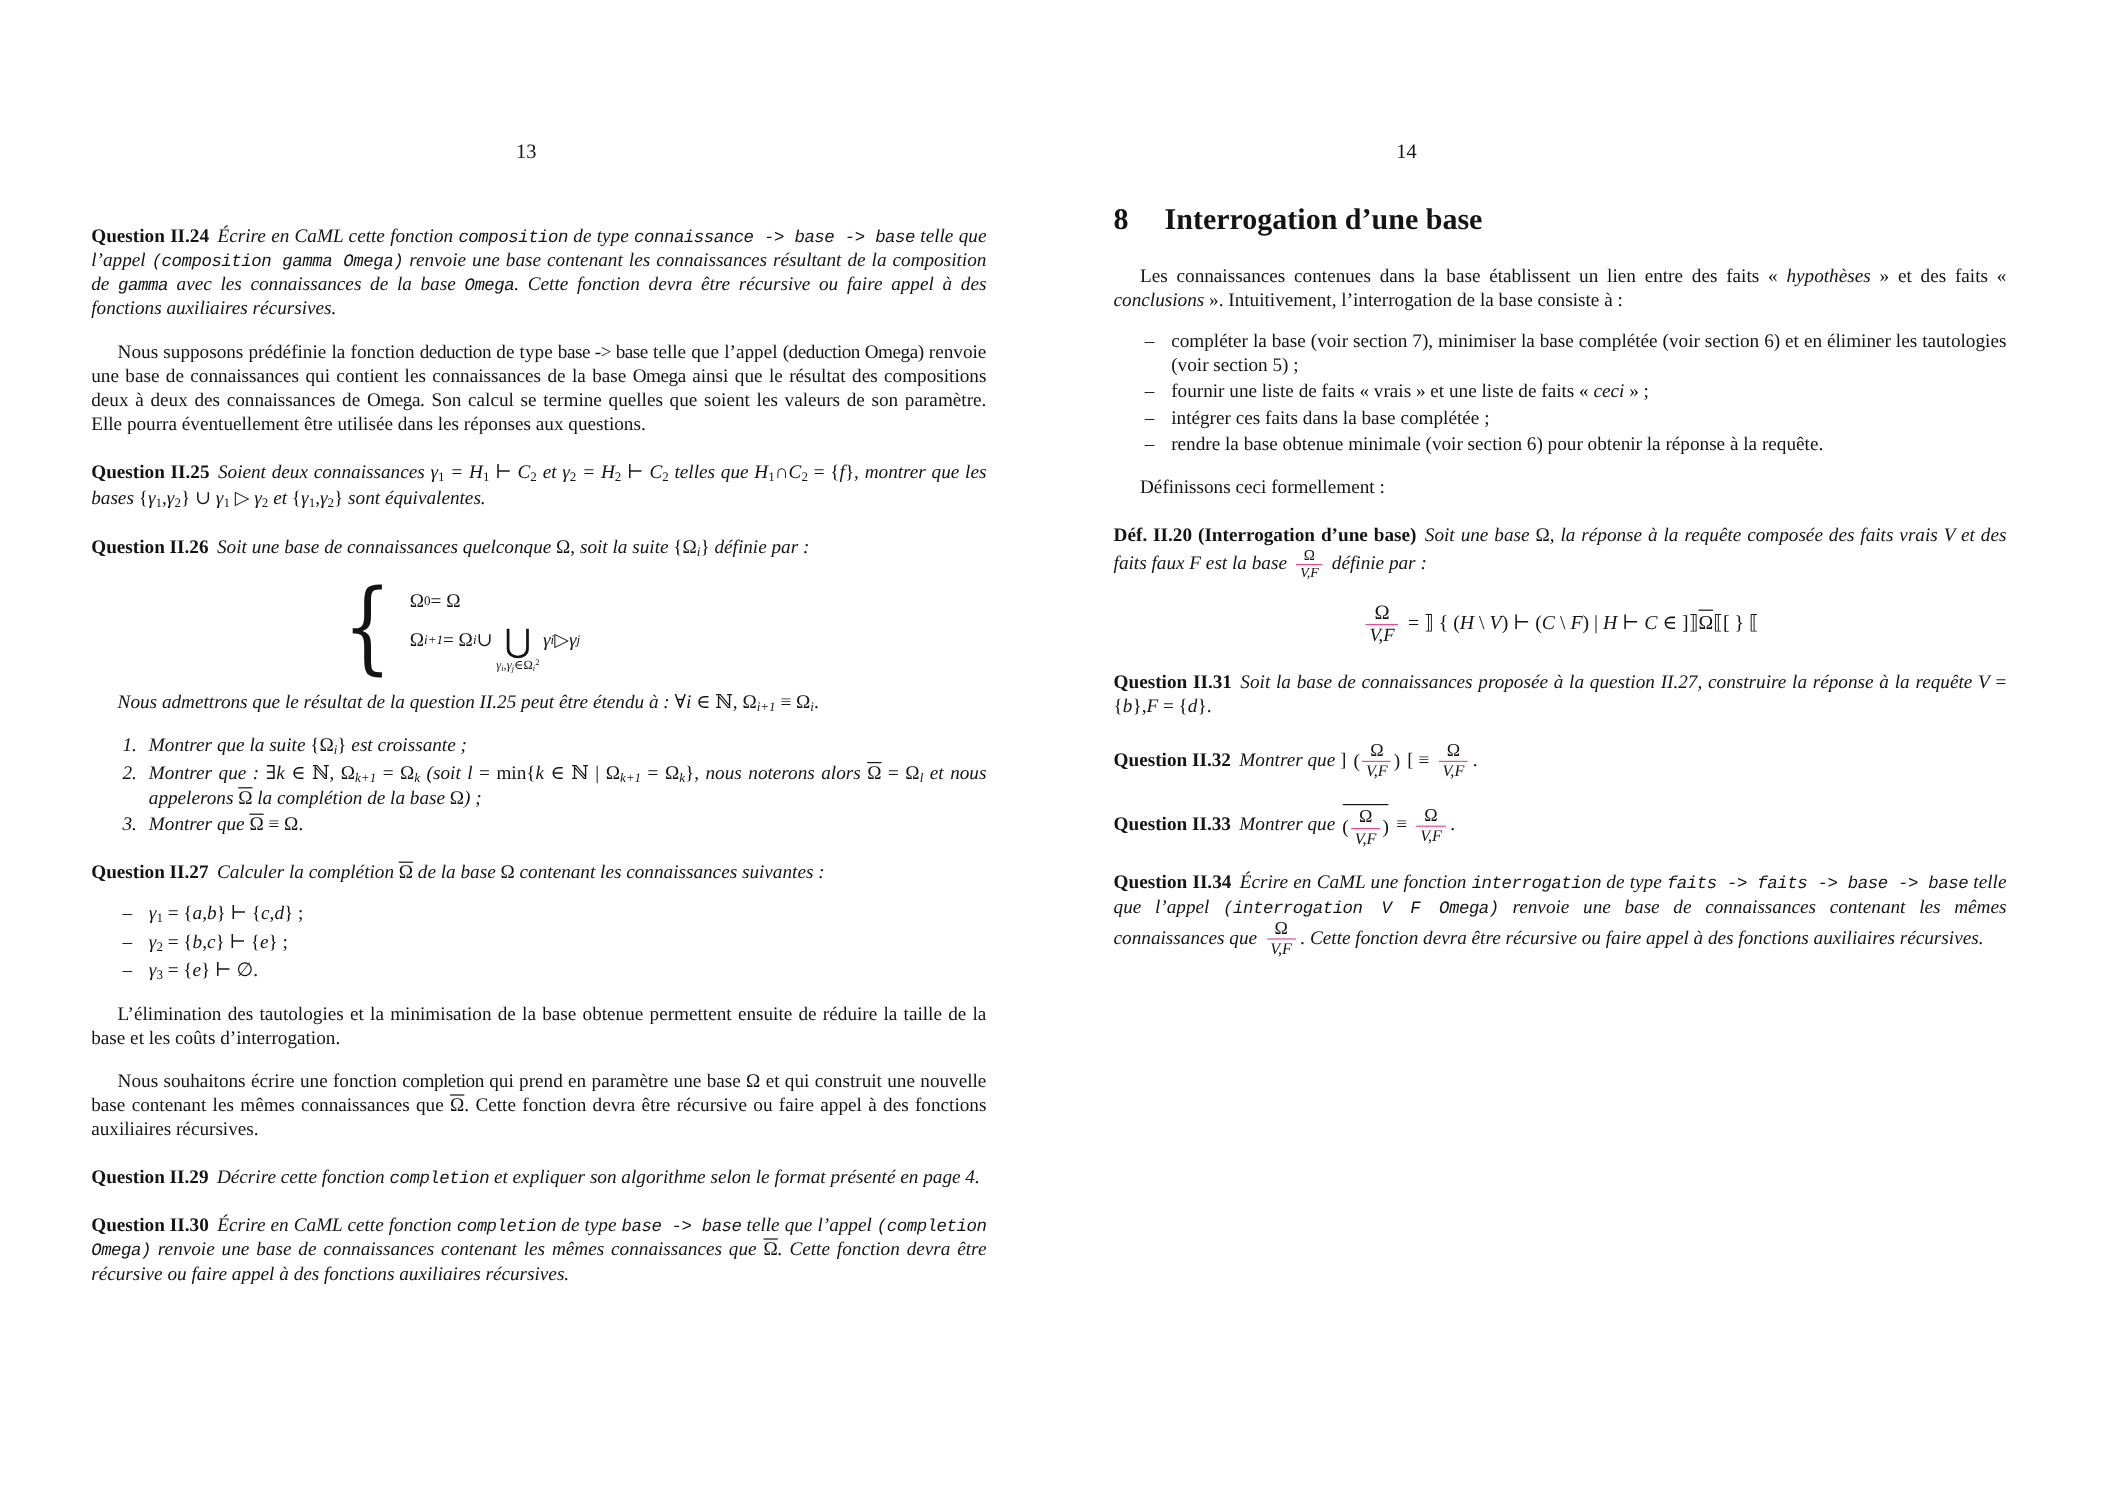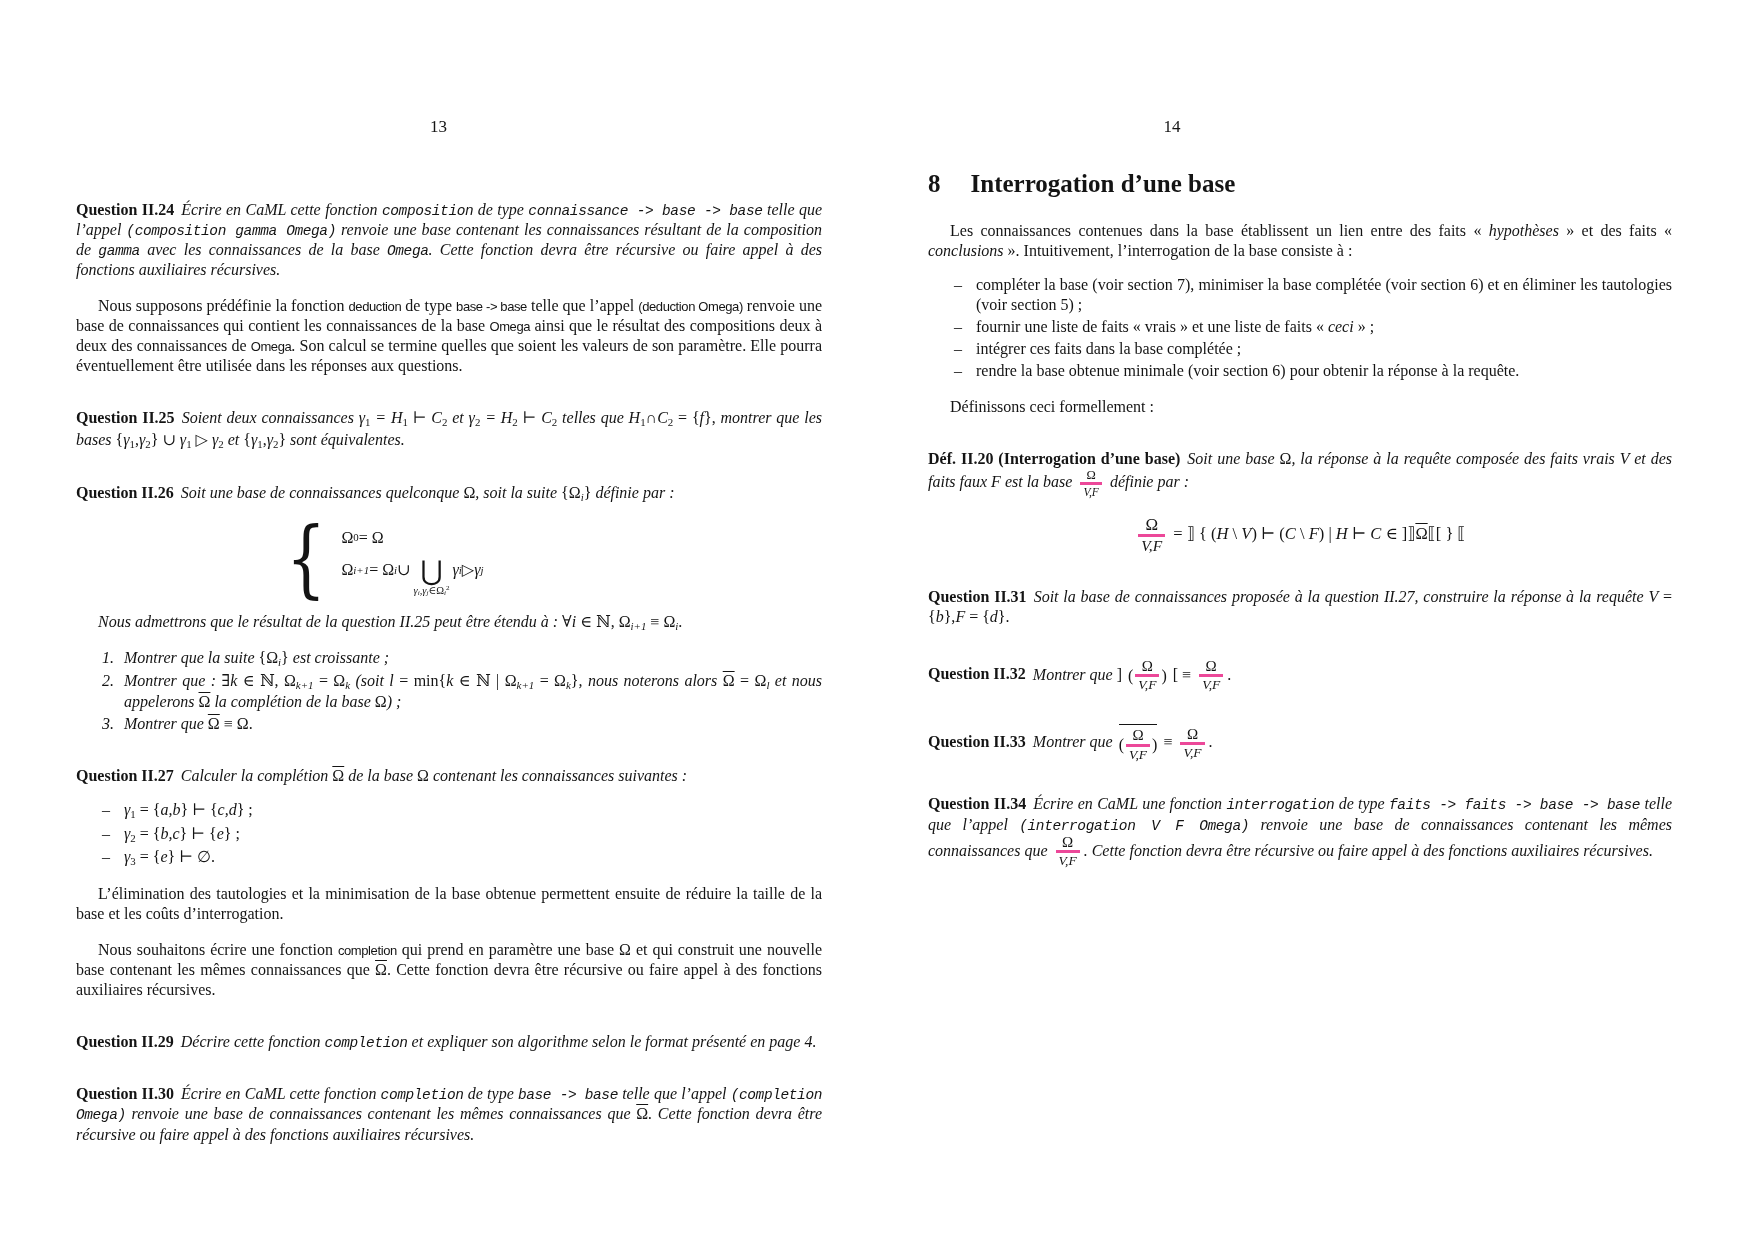--- a/index.html
+++ b/index.html
@@ -13,28 +13,28 @@
   .page-left{left:0;}
   .page-right{left:877px;}
   .pagenum{position:absolute;top:100px;left:0;text-align:center;font-size:17px;}
   .page-left .pagenum{width:877px;}
   .page-right .pagenum{width:590px;}
   .content{position:absolute;}
   .page-left .content{top:152px;left:76px;width:746px;}
   .page-right .content{top:146px;left:51px;width:744px;}
 
   .para{margin:16px 0 0 0;text-align:justify;}
-  .para.q{margin-top:32px;}
+  .para.q{margin-top:20px;}
   .para.indent{text-indent:22px;}
   .page-right .para.q{}
 
   .run.r{font-style:normal;}
   .run.i{font-style:italic;}
   .run.b{font-weight:700;font-style:normal;margin-right:7px;}
-  .run.m{font-family:Liberation Sans, sans-serif;font-style:normal;font-size:13px;letter-spacing:-0.4px;}
+  .run.m{font-family:Liberation Serif, serif;font-style:normal;font-size:16px;letter-spacing:-0.4px;}
   .run.mi{font-family:"Liberation Mono","DejaVu Sans Mono",monospace;font-style:italic;font-size:14.5px;letter-spacing:-0.4px;}
   .run.sub{font-size:0.68em;vertical-align:-0.25em;}
   .run.sup{font-size:0.68em;vertical-align:0.5em;}
   .run.ol{text-decoration:overline;}
 
   .sec-heading{font-size:25px;font-weight:700;margin:6px 0 22px 0;}
   .sec-num{margin-right:30px;}
 
   .list{margin:14px 0 0 26px;}
   .li{position:relative;padding-left:22px;text-align:justify;margin:2px 0;}
@@ -47,21 +47,21 @@
   .bigcup{display:inline-flex;flex-direction:column;align-items:center;margin:0 3px;transform:translateY(9px);}
   .cup{font-size:27px;line-height:24px;font-family:"DejaVu Sans",sans-serif;}
   .cupunder{font-size:10.5px;line-height:11px;white-space:nowrap;}
 
   .disp{text-align:center;margin:18px 0 0 0;font-size:16.5px;}
 
   .fgroup{display:inline-flex;align-items:center;vertical-align:middle;margin:0 2px;}
   .fgroup.olined{border-top:1.4px solid #141414;padding-top:3px;}
   .frac{display:inline-flex;flex-direction:column;align-items:center;line-height:1.05;margin:0 2px;}
   .fn{font-style:normal;padding:0 3px;}
-  .fd{border-top:3px solid #ec4899;font-style:italic;padding:1px 3px 0 3px;}
+  .fd{border-top:1px solid #ec4899;font-style:italic;padding:1px 3px 0 3px;}
   .fgroup.sm .fn{font-size:12.5px;}
   .fgroup.sm .fd{font-size:11.5px;}
   .fgroup.md .fn{font-size:15px;}
   .fgroup.md .fd{font-size:13.5px;}
   .fgroup.lg .fn{font-size:17px;}
   .fgroup.lg .fd{font-size:15.5px;}
 </style>
 </head>
 <body>
 

